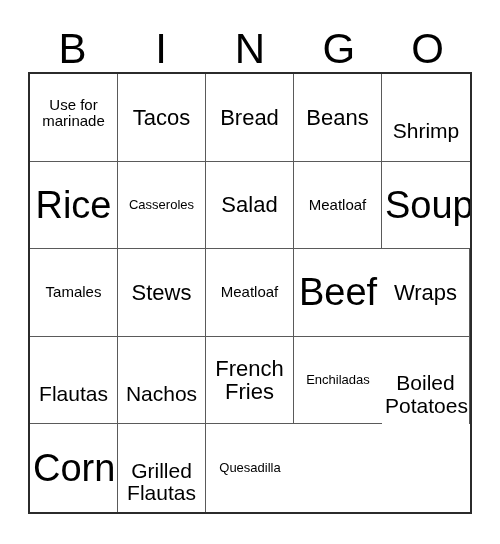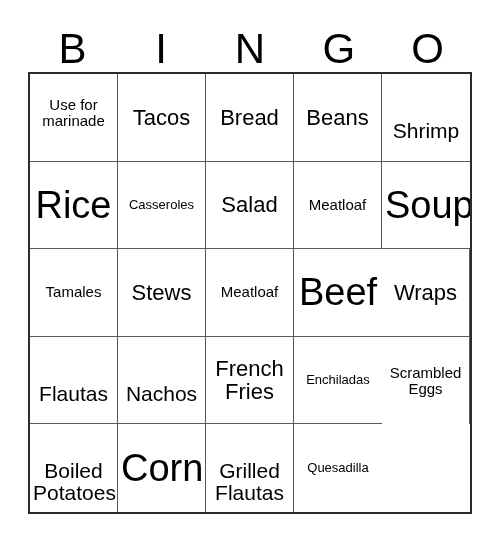--- a/index.html
+++ b/index.html
@@ -164,24 +164,20 @@
         <span class="cell-text sz-md">Nachos</span>
       </div>
       <div class="bingo-cell">
         <span class="cell-text sz-lg">French
 Fries</span>
       </div>
       <div class="bingo-cell col-last">
         <span class="cell-text sz-xs">Enchiladas</span>
       </div>
       <div class="bingo-cell row-last">
-        <span class="cell-text sz-sm">Scrambled
-Eggs</span>
-      </div>
-      <div class="bingo-cell row-last">
         <span class="cell-text sz-md">Boiled
 Potatoes</span>
       </div>
       <div class="bingo-cell row-last">
         <span class="cell-text sz-xxl">Corn</span>
       </div>
       <div class="bingo-cell row-last">
         <span class="cell-text sz-md">Grilled
 Flautas</span>
       </div>

